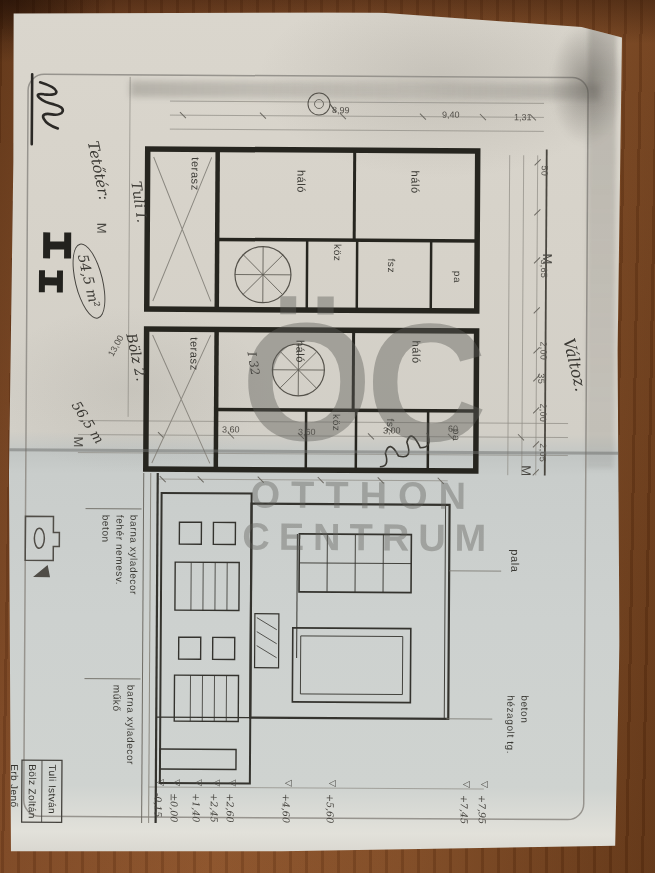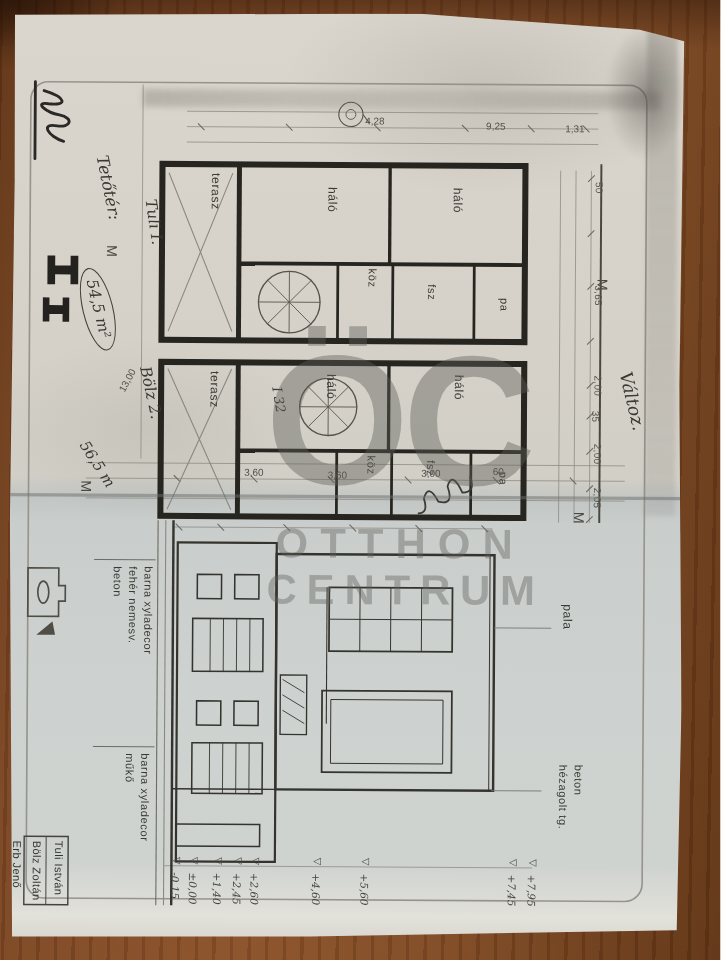--- a/index.html
+++ b/index.html
@@ -226,22 +226,22 @@
         <span class="lvl" style="left:776px;top:416px;">±0,00</span>
         <span class="tri" style="left:762px;top:430px;">▽</span>
         <span class="lvl" style="left:776px;top:432px;">-0,15</span>
 
         <span class="tb" style="left:748px;top:538px;">Tuli István</span>
         <span class="tb" style="left:748px;top:558px;">Bölz Zoltán</span>
         <span class="tb" style="left:748px;top:576px;">Erb Jenő</span>
       </div>
     </div>
 
-    <span class="pd" style="left:322px;top:93px;">4,28</span>
-    <span class="pd" style="left:432px;top:97px;">9,25</span>
+    <span class="pd" style="left:322px;top:93px;">8,99</span>
+    <span class="pd" style="left:432px;top:97px;">9,40</span>
     <span class="pd" style="left:504px;top:99px;">1,31</span>
     <span class="pd" style="left:214px;top:413px;">3,60</span>
     <span class="pd" style="left:290px;top:415px;">3,60</span>
     <span class="pd" style="left:375px;top:413px;text-align:center;">3,00</span>
     <span class="pd" style="left:440px;top:411px;">60</span>
     <span class="pd" style="left:96px;top:330px;transform:rotate(-62deg);">13,00</span>
 
     <div class="smudge" style="left:540px;top:8px;width:75px;height:125px;background:radial-gradient(closest-side,rgba(70,66,60,.45),transparent);filter:blur(2px);"></div>
     <div class="smudge" style="left:578px;top:10px;width:28px;height:445px;background:linear-gradient(180deg,rgba(75,72,66,.22),rgba(75,72,66,.10));filter:blur(2px);"></div>
     <div class="smudge" style="left:120px;top:70px;width:470px;height:16px;background:linear-gradient(90deg,rgba(90,88,82,.28),rgba(90,88,82,.12) 60%,rgba(90,88,82,.26));filter:blur(3px);"></div>

